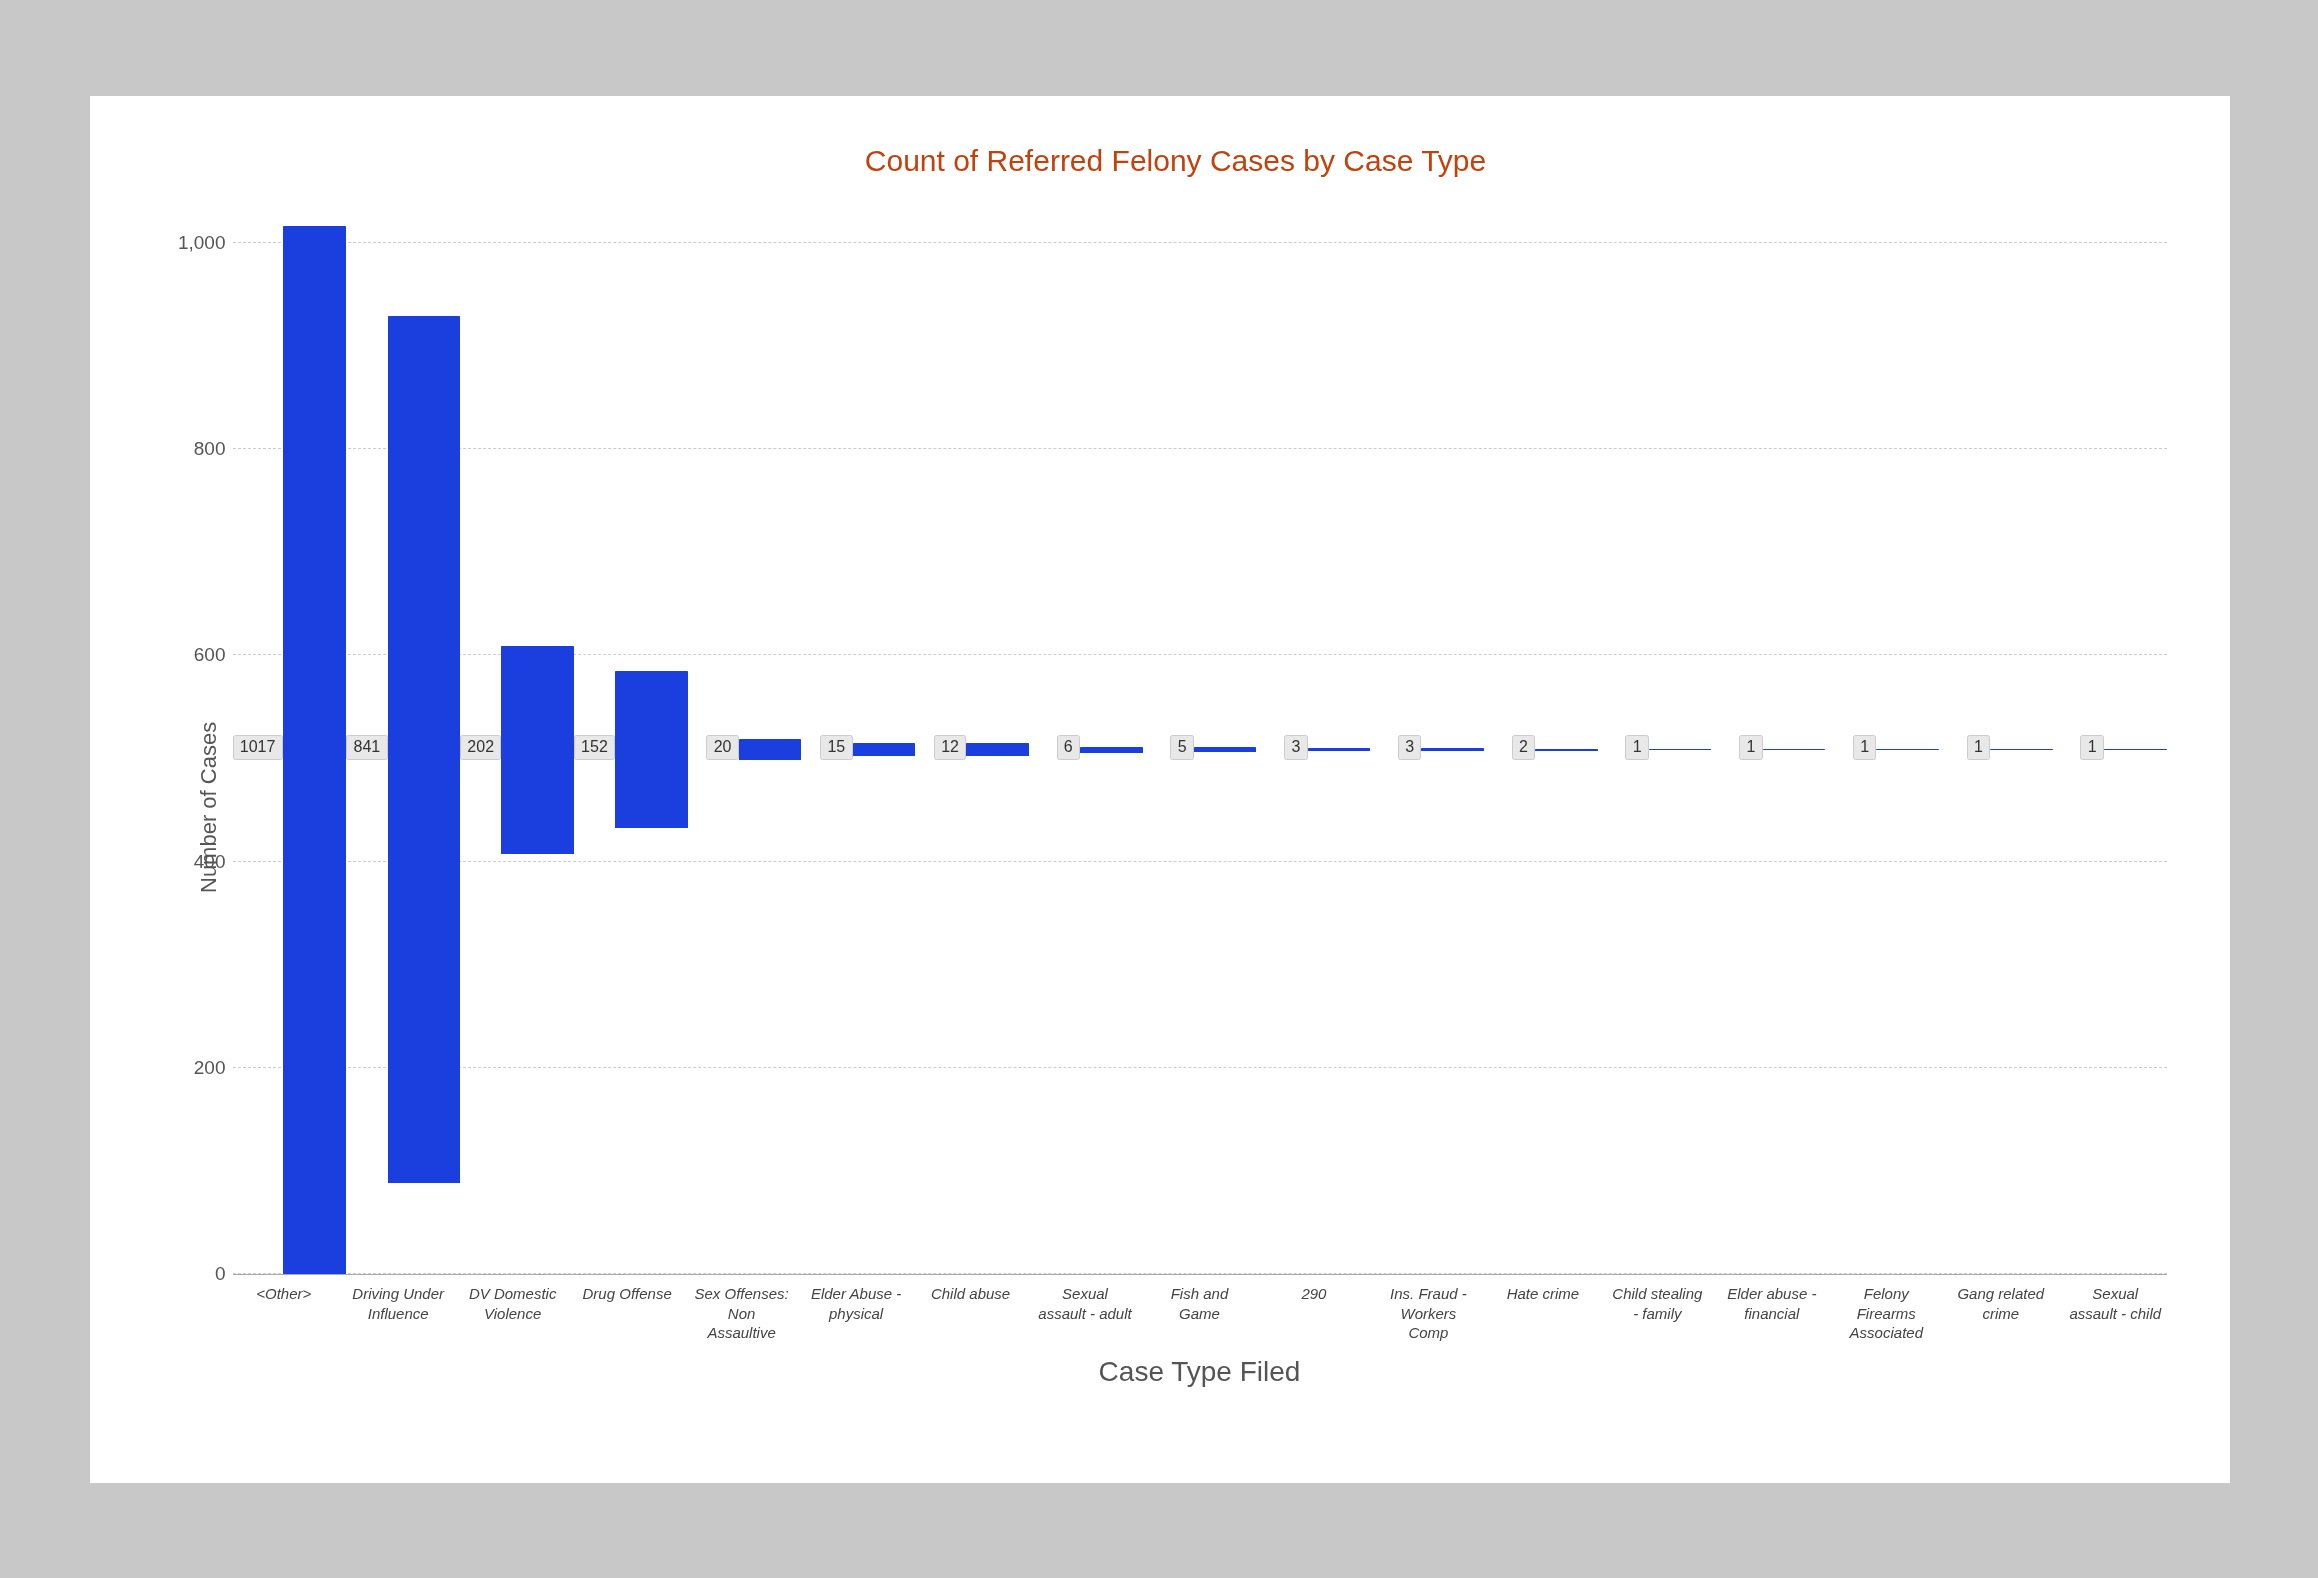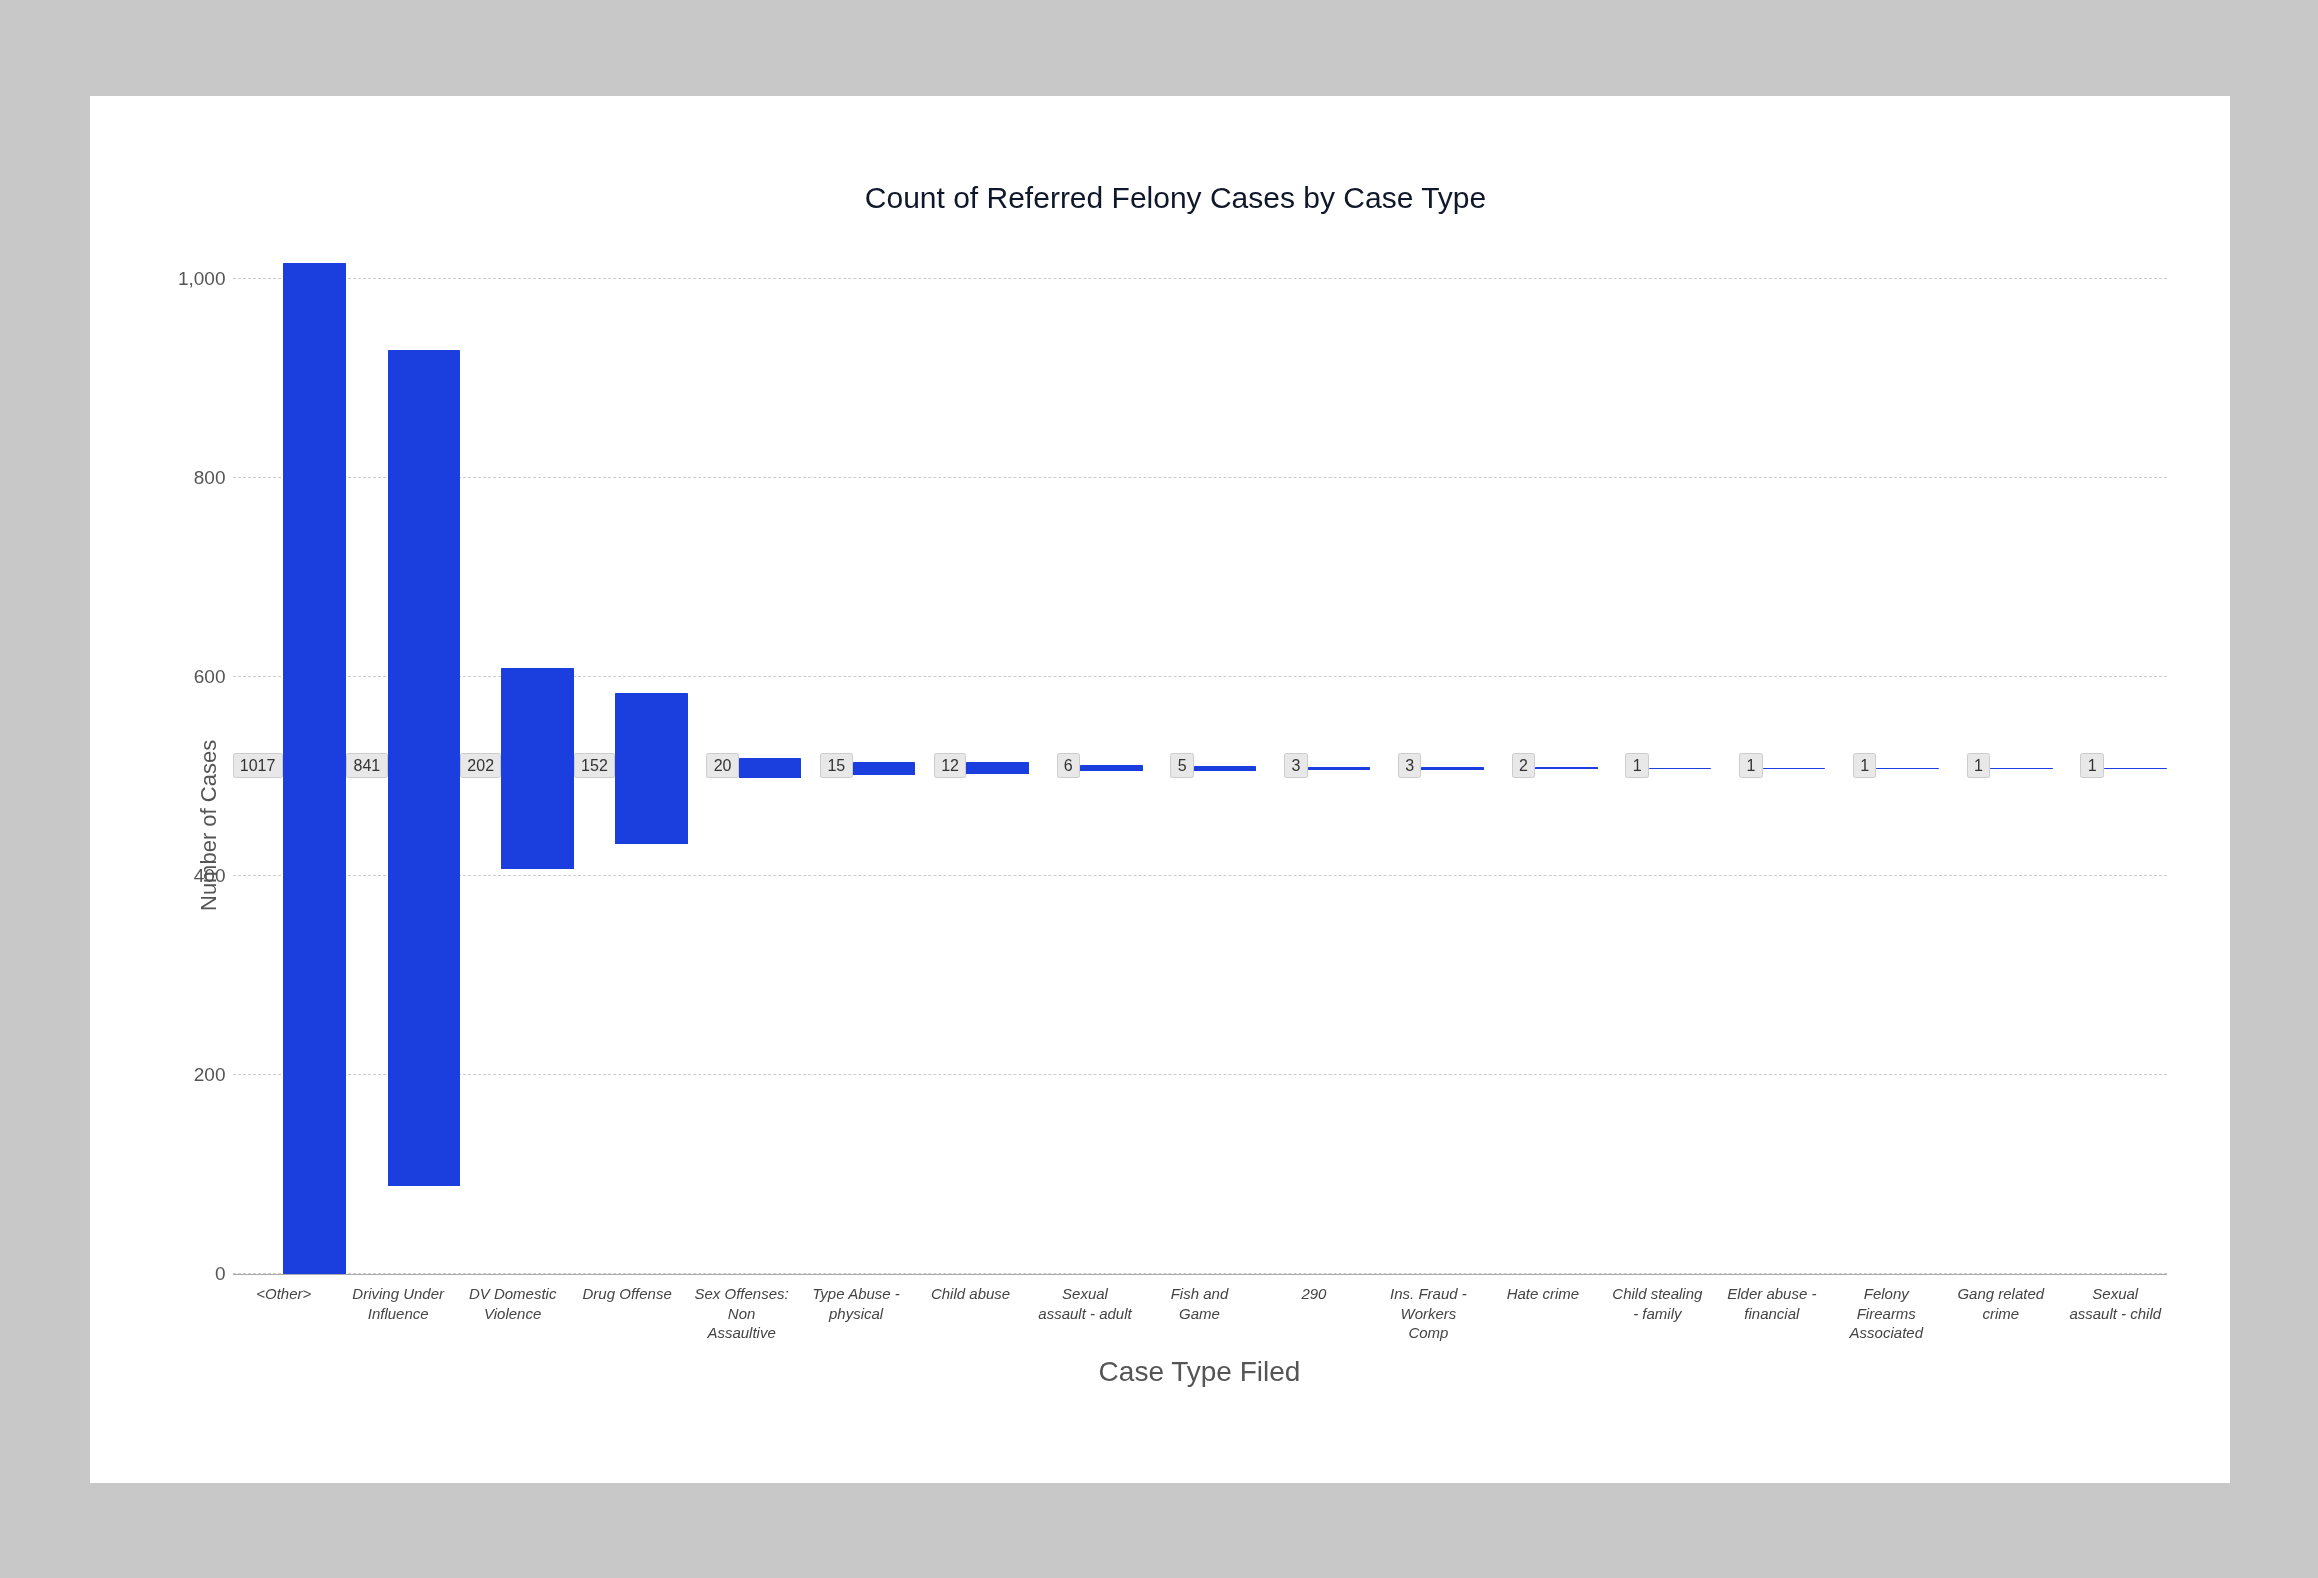--- a/index.html
+++ b/index.html
@@ -18,24 +18,23 @@
       height: 1387px;
       padding: 48px 63px 95px 95px;
       position: relative;
       display: flex;
       flex-direction: column;
       align-items: center;
     }
     .chart-title {
       font-size: 30px;
       font-weight: normal;
-      color: #0f172a;
+      color: #c2410c;
       margin-bottom: 48px;
       text-align: center;
-      margin-top: 37px;
     }
     .chart-area {
       display: flex;
       flex: 1;
       width: 100%;
     }
     .y-axis-label {
       writing-mode: vertical-rl;
       transform: rotate(180deg);
       font-size: 22px;
@@ -240,21 +239,21 @@
             </div>
           </div>
         </div>
       <div class="x-axis-line"></div>
       <div class="x-axis" id="x-axis">
           <div class="x-tick-label">&lt;Other&gt;</div>
           <div class="x-tick-label">Driving Under Influence</div>
           <div class="x-tick-label">DV Domestic Violence</div>
           <div class="x-tick-label">Drug Offense</div>
           <div class="x-tick-label">Sex Offenses: Non Assaultive</div>
-          <div class="x-tick-label">Type Abuse - physical</div>
+          <div class="x-tick-label">Elder Abuse - physical</div>
           <div class="x-tick-label">Child abuse</div>
           <div class="x-tick-label">Sexual assault - adult</div>
           <div class="x-tick-label">Fish and Game</div>
           <div class="x-tick-label">290</div>
           <div class="x-tick-label">Ins. Fraud - Workers Comp</div>
           <div class="x-tick-label">Hate crime</div>
           <div class="x-tick-label">Child stealing - family</div>
           <div class="x-tick-label">Elder abuse - financial</div>
           <div class="x-tick-label">Felony Firearms Associated</div>
           <div class="x-tick-label">Gang related crime</div>

